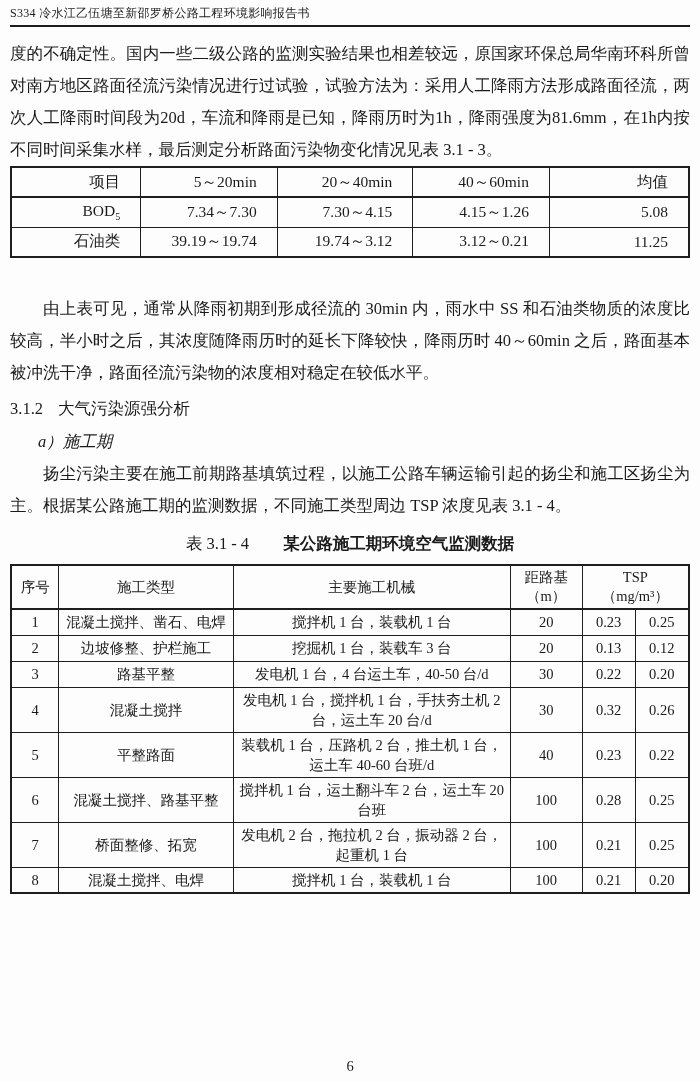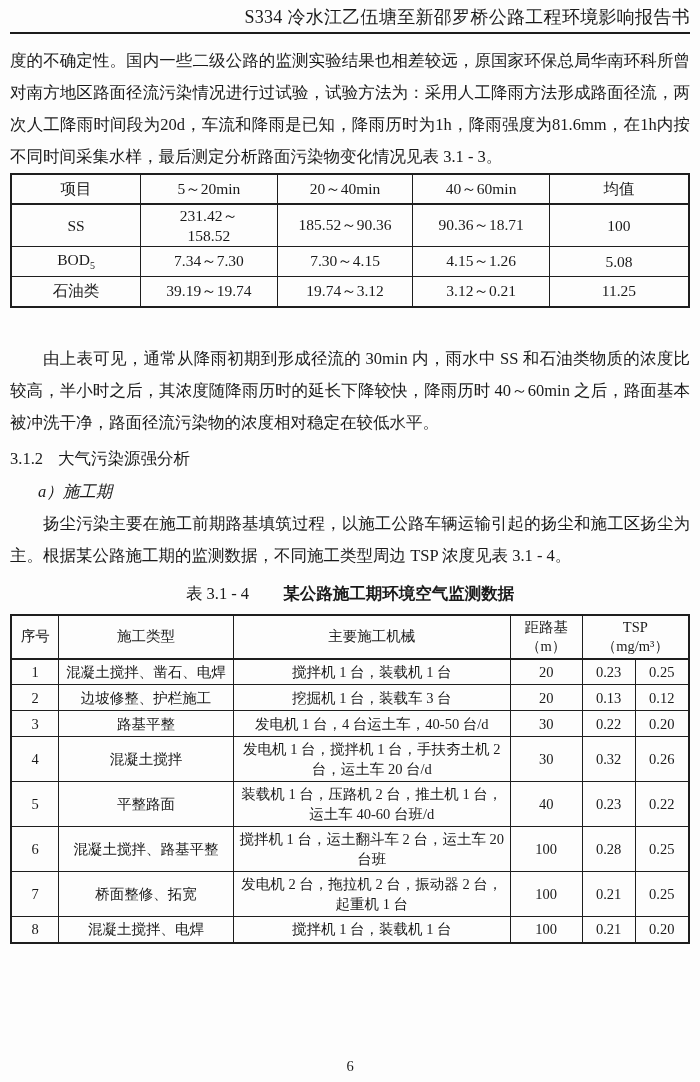--- a/index.html
+++ b/index.html
@@ -9,22 +9,22 @@
     background: #fdfdfd;
     color: #1a1a1a;
     font-family: "Liberation Serif", "DejaVu Serif", serif;
     padding: 0 10px;
     position: relative;
     overflow: hidden;
   }
   .doc-header {
     padding-top: 5px;
     padding-bottom: 3px;
-    text-align: right;
-    font-size: 18px;
+    text-align: left;
+    font-size: 12px;
     letter-spacing: 0.3px;
     border-bottom: 2px solid #1c1c1c;
   }
   p.body {
     font-size: 16.5px;
     line-height: 32px;
     text-align: justify;
     text-justify: inter-ideograph;
   }
   p.first { margin-top: 11px; }
@@ -47,21 +47,21 @@
     width: 680px;
     border: 2px solid #1e1e1e;
   }
   th, td {
     border: 1px solid #1e1e1e;
     text-align: center;
     vertical-align: middle;
     font-weight: normal;
   }
   thead th { border-bottom-width: 2px; }
-  .t1 th, .t1 td { font-size: 15.5px; height: 30px; padding: 1px 20px; }
+  .t1 th, .t1 td { font-size: 15.5px; height: 30px; padding: 1px 20px; text-align: right; }
   .t2 th { font-size: 14.5px; height: 44px; padding: 1px 2px; }
   .t2 td { font-size: 14.5px; height: 26px; line-height: 20px; padding: 2px 3px; }
   .thline { display: block; line-height: 19px; }
   .sec-heading { font-size: 16.5px; line-height: 33px; margin-top: 3px; }
   .sec-title { margin-left: 15px; }
   .sub-item { font-size: 16.5px; line-height: 33px; padding-left: 28px; font-style: italic; }
   .page-footer {
     position: absolute;
     bottom: 7px; left: 0;
     width: 100%;
@@ -93,27 +93,20 @@
     <thead>
       <tr>
         <th>项目</th>
         <th>5～20min</th>
         <th>20～40min</th>
         <th>40～60min</th>
         <th>均值</th>
       </tr>
     </thead>
     <tbody>
-        <tr>
-          <td>SS</td>
-          <td>231.42～158.52</td>
-          <td>185.52～90.36</td>
-          <td>90.36～18.71</td>
-          <td>100</td>
-        </tr>
         <tr>
           <td>BOD<sub>5</sub></td>
           <td>7.34～7.30</td>
           <td>7.30～4.15</td>
           <td>4.15～1.26</td>
           <td>5.08</td>
         </tr>
         <tr>
           <td>石油类</td>
           <td>39.19～19.74</td>

